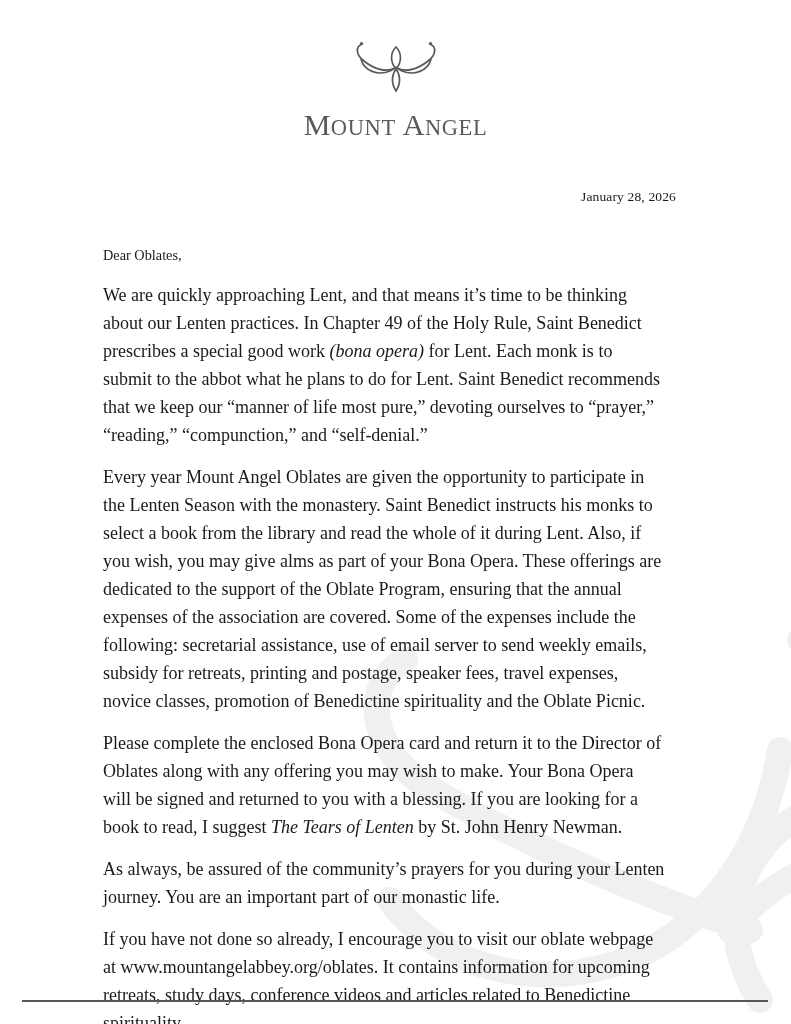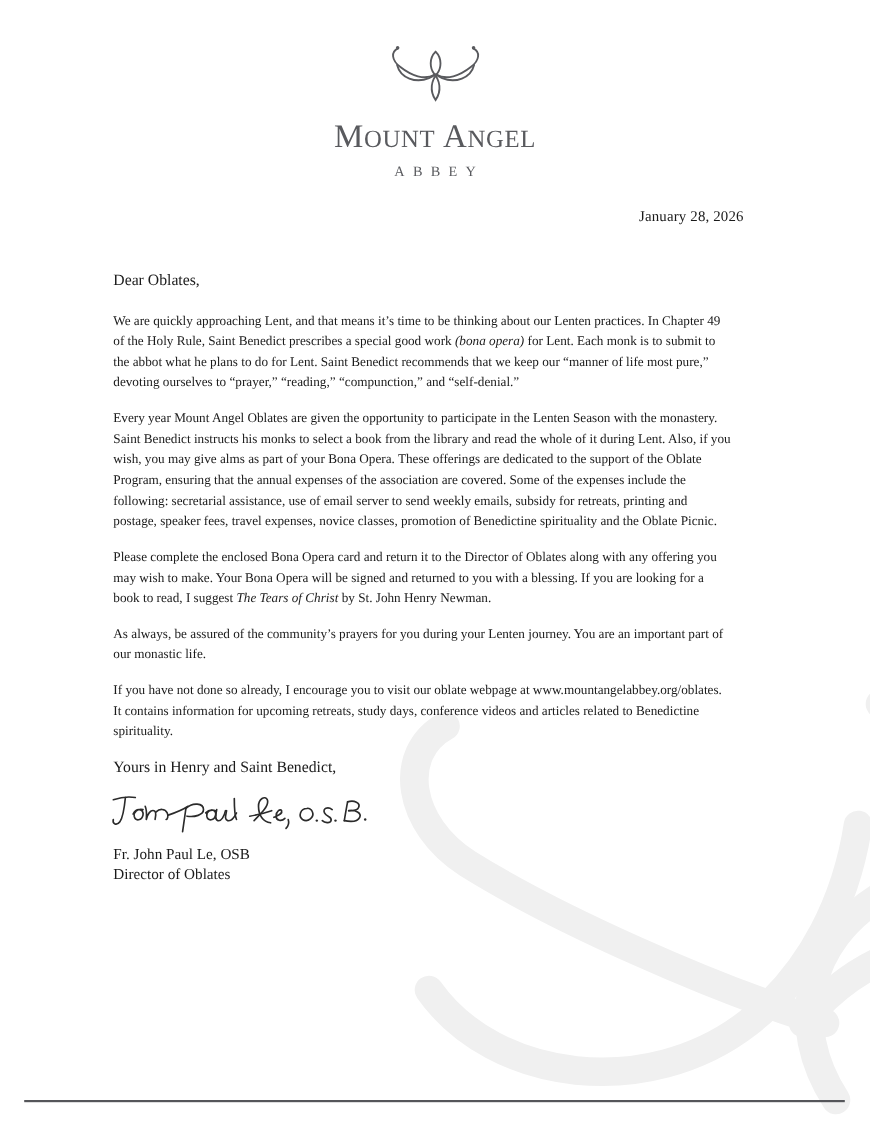--- a/index.html
+++ b/index.html
@@ -93,21 +93,21 @@
     top: 246px;
     width: 562px;
     z-index: 2;
   }
   .salutation {
     font-size: 14.3px;
     line-height: 1.35;
     margin: 0 0 17px 0;
   }
   .para {
-    font-size: 12px;
+    font-size: 18px;
     line-height: 1.555;
     margin: 0 0 14px 0;
     text-align: left;
   }
   .para em { font-style: italic; }
 
   .closing {
     font-size: 14.3px;
     line-height: 1.4;
     margin: 12px 0 0 0;
@@ -189,34 +189,33 @@
           <path d="M 48 9 C 42 15, 42.5 24, 47 29.5 C 51.5 35, 54 44, 48 53 C 42 44, 44.5 35, 49 29.5 C 53.5 24, 54 15, 48 9 Z"></path>
 
           <circle cx="13.5" cy="5.5" r="1.6" fill="#595a5e" stroke="none"></circle>
           <circle cx="82.5" cy="5.5" r="1.6" fill="#595a5e" stroke="none"></circle>
         </g>
       </svg>
     </div>
     <div class="wordmark">
       <span class="cap">M</span><span class="sc">OUNT</span><span class="gap"></span><span class="cap">A</span><span class="sc">NGEL</span>
     </div>
-    <div class="subwordmark">ABBEY</div>
   </div>
 
   <div class="date-line">January 28, 2026</div>
 
   <div class="letter-body">
 
     <p class="salutation">Dear Oblates,</p>
 
     <p class="para"><span>We are quickly approaching Lent, and that means it’s time to be thinking about our Lenten practices. In Chapter 49 of the Holy Rule, Saint Benedict prescribes a special good work </span><em>(bona opera)</em><span> for Lent. Each monk is to submit to the abbot what he plans to do for Lent. Saint Benedict recommends that we keep our “manner of life most pure,” devoting ourselves to “prayer,” “reading,” “compunction,” and “self-denial.”</span></p>
 
     <p class="para">Every year Mount Angel Oblates are given the opportunity to participate in the Lenten Season with the monastery. Saint Benedict instructs his monks to select a book from the library and read the whole of it during Lent. Also, if you wish, you may give alms as part of your Bona Opera. These offerings are dedicated to the support of the Oblate Program, ensuring that the annual expenses of the association are covered. Some of the expenses include the following: secretarial assistance, use of email server to send weekly emails, subsidy for retreats, printing and postage, speaker fees, travel expenses, novice classes, promotion of Benedictine spirituality and the Oblate Picnic.</p>
 
-    <p class="para"><span>Please complete the enclosed Bona Opera card and return it to the Director of Oblates along with any offering you may wish to make. Your Bona Opera will be signed and returned to you with a blessing. If you are looking for a book to read, I suggest </span><em>The Tears of Christ</em><span> by St. John Henry Newman.</span></p>
+    <p class="para"><span>Please complete the enclosed Bona Opera card and return it to the Director of Oblates along with any offering you may wish to make. Your Bona Opera will be signed and returned to you with a blessing. If you are looking for a book to read, I suggest </span><em>The Tears of Lenten</em><span> by St. John Henry Newman.</span></p>
 
     <p class="para">As always, be assured of the community’s prayers for you during your Lenten journey. You are an important part of our monastic life.</p>
 
     <p class="para">If you have not done so already, I encourage you to visit our oblate webpage at www.mountangelabbey.org/oblates. It contains information for upcoming retreats, study days, conference videos and articles related to Benedictine spirituality.</p>
 
     <p class="closing">Yours in Henry and Saint Benedict,</p>
 
     <div class="signature" role="img">
       <svg viewBox="0 0 250 44" xmlns="http://www.w3.org/2000/svg" aria-hidden="true">
         <g fill="none" stroke="#2b2b2b" stroke-width="1.5" stroke-linecap="round" stroke-linejoin="round">

